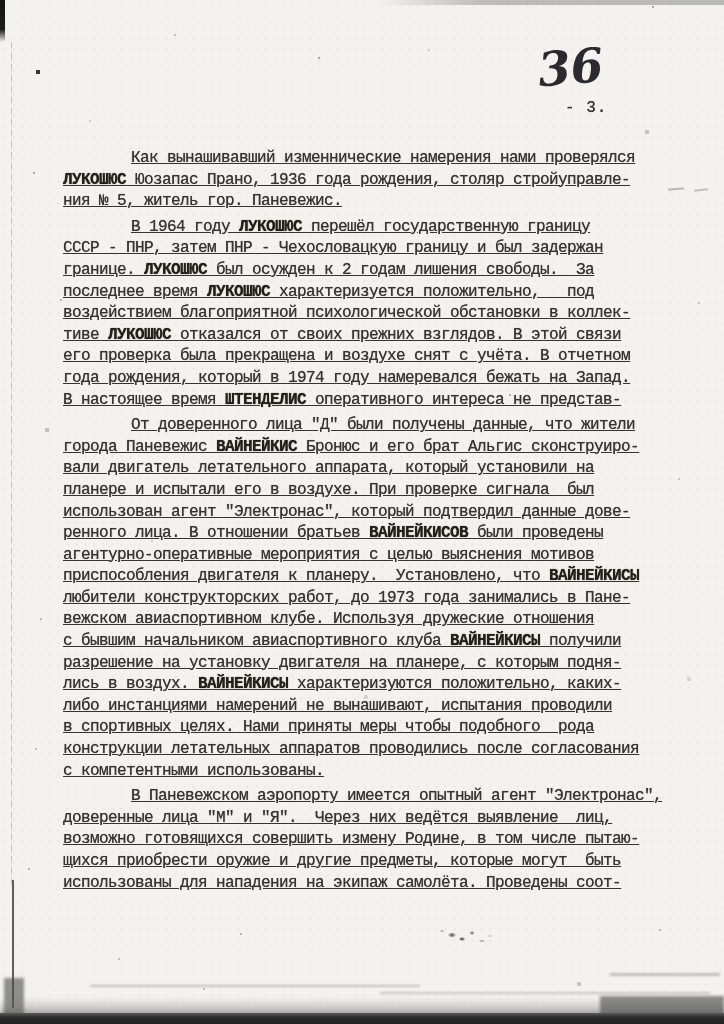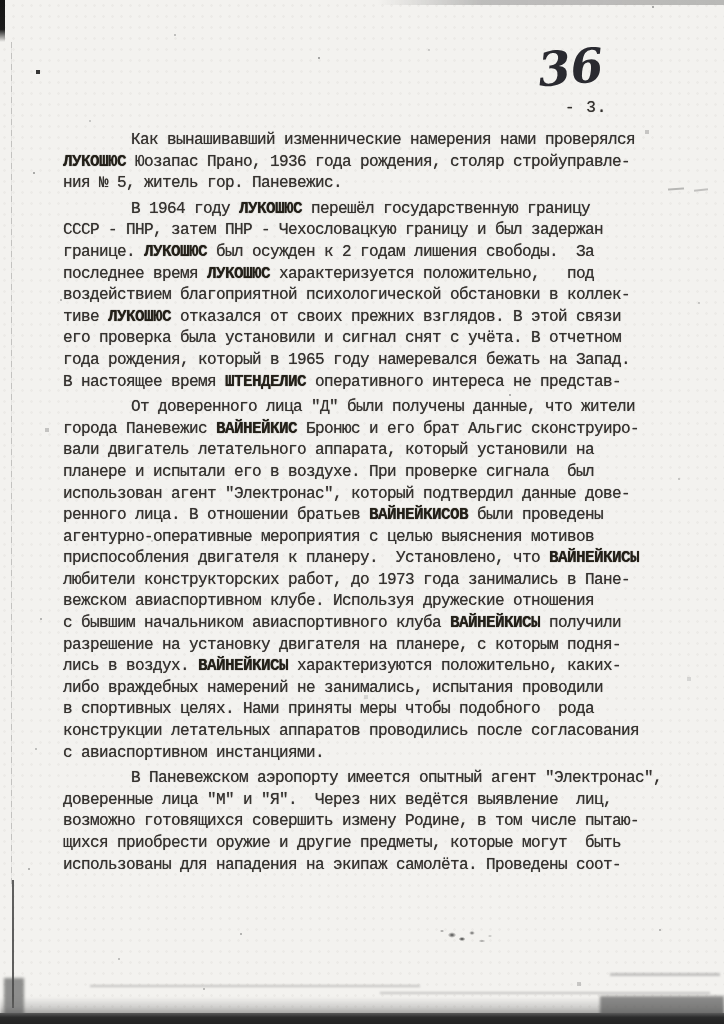--- a/index.html
+++ b/index.html
@@ -117,22 +117,23 @@
     fill:var(--handwriting-ink);
   }
 
   
   .page-number{
     position:absolute;left:565px;top:99px;
     font-size:16px;letter-spacing:1px;
     text-shadow:0 0 .7px rgba(54,51,48,.9);
   }
   .document-body{
-    position:absolute;left:63px;top:130px;width:610px;
+    position:absolute;left:63px;top:148px;width:610px;
     text-shadow:0 0 .7px rgba(54,51,48,.85);
+    text-decoration:underline;
   }
   .paragraph{margin:0 0 4px 0;}
   .line{
     white-space:pre;
     font-size:16px;line-height:21.6px;letter-spacing:-0.6px;
   }
   .line.first{padding-left:68px;}
   .line b{font-weight:700;color:var(--bold-ink);text-shadow:0 0 1px rgba(35,32,25,.9);}
 </style>
 </head>
@@ -161,42 +162,42 @@
         <div class="line"><b>ЛУКОШЮС</b> Юозапас Прано, 1936 года рождения, столяр стройуправле-</div>
         <div class="line">ния № 5, житель гор. Паневежис.</div>
       </div>
       <div class="paragraph">
         <div class="line first">В 1964 году <b>ЛУКОШЮС</b> перешёл государственную границу</div>
         <div class="line">СССР - ПНР, затем ПНР - Чехословацкую границу и был задержан</div>
         <div class="line">границе. <b>ЛУКОШЮС</b> был осужден к 2 годам лишения свободы.  За</div>
         <div class="line">последнее время <b>ЛУКОШЮС</b> характеризуется положительно,   под</div>
         <div class="line">воздействием благоприятной психологической обстановки в коллек-</div>
         <div class="line">тиве <b>ЛУКОШЮС</b> отказался от своих прежних взглядов. В этой связи</div>
-        <div class="line">его проверка была установили и сигнал снят с учёта. В отчетном</div>
-        <div class="line">года рождения, который в 1965 году намеревался бежать на Запад.</div>
+        <div class="line">его проверка была прекращена и воздухе снят с учёта. В отчетном</div>
+        <div class="line">года рождения, который в 1974 году намеревался бежать на Запад.</div>
         <div class="line">В настоящее время <b>ШТЕНДЕЛИС</b> оперативного интереса не представ-</div>
       </div>
       <div class="paragraph">
         <div class="line first">От доверенного лица "Д" были получены данные, что жители</div>
         <div class="line">города Паневежис <b>ВАЙНЕЙКИС</b> Бронюс и его брат Альгис сконструиро-</div>
         <div class="line">вали двигатель летательного аппарата, который установили на</div>
         <div class="line">планере и испытали его в воздухе. При проверке сигнала  был</div>
         <div class="line">использован агент "Электронас", который подтвердил данные дове-</div>
         <div class="line">ренного лица. В отношении братьев <b>ВАЙНЕЙКИСОВ</b> были проведены</div>
         <div class="line">агентурно-оперативные мероприятия с целью выяснения мотивов</div>
         <div class="line">приспособления двигателя к планеру.  Установлено, что <b>ВАЙНЕЙКИСЫ</b></div>
         <div class="line">любители конструкторских работ, до 1973 года занимались в Пане-</div>
         <div class="line">вежском авиаспортивном клубе. Используя дружеские отношения</div>
         <div class="line">с бывшим начальником авиаспортивного клуба <b>ВАЙНЕЙКИСЫ</b> получили</div>
         <div class="line">разрешение на установку двигателя на планере, с которым подня-</div>
         <div class="line">лись в воздух. <b>ВАЙНЕЙКИСЫ</b> характеризуются положительно, каких-</div>
-        <div class="line">либо враждебных намерений не занимались, испытания проводили</div>
+        <div class="line">либо инстанциями намерений не вынашивают, испытания проводили</div>
         <div class="line">в спортивных целях. Нами приняты меры чтобы подобного  рода</div>
         <div class="line">конструкции летательных аппаратов проводились после согласования</div>
-        <div class="line">с авиаспортивном инстанциями.</div>
+        <div class="line">с компетентными использованы.</div>
       </div>
       <div class="paragraph">
         <div class="line first">В Паневежском аэропорту имеется опытный агент "Электронас",</div>
         <div class="line">доверенные лица "М" и "Я".  Через них ведётся выявление  лиц,</div>
         <div class="line">возможно готовящихся совершить измену Родине, в том числе пытаю-</div>
         <div class="line">щихся приобрести оружие и другие предметы, которые могут  быть</div>
         <div class="line">использованы для нападения на экипаж самолёта. Проведены соот-</div>
       </div>
     </div>
 

